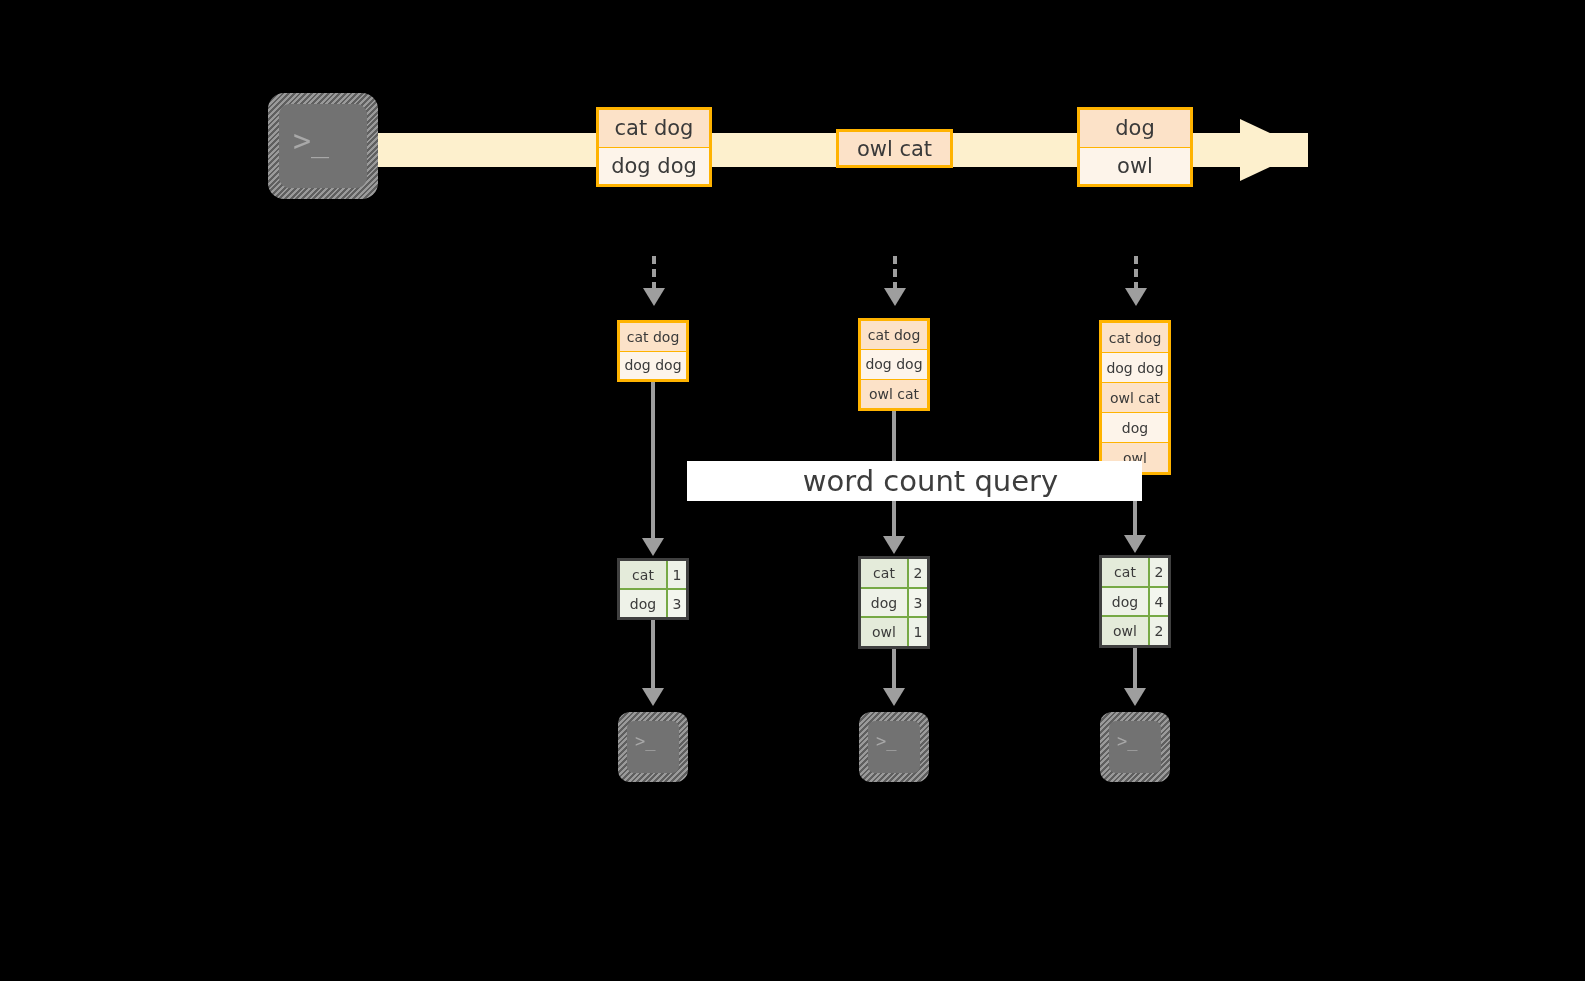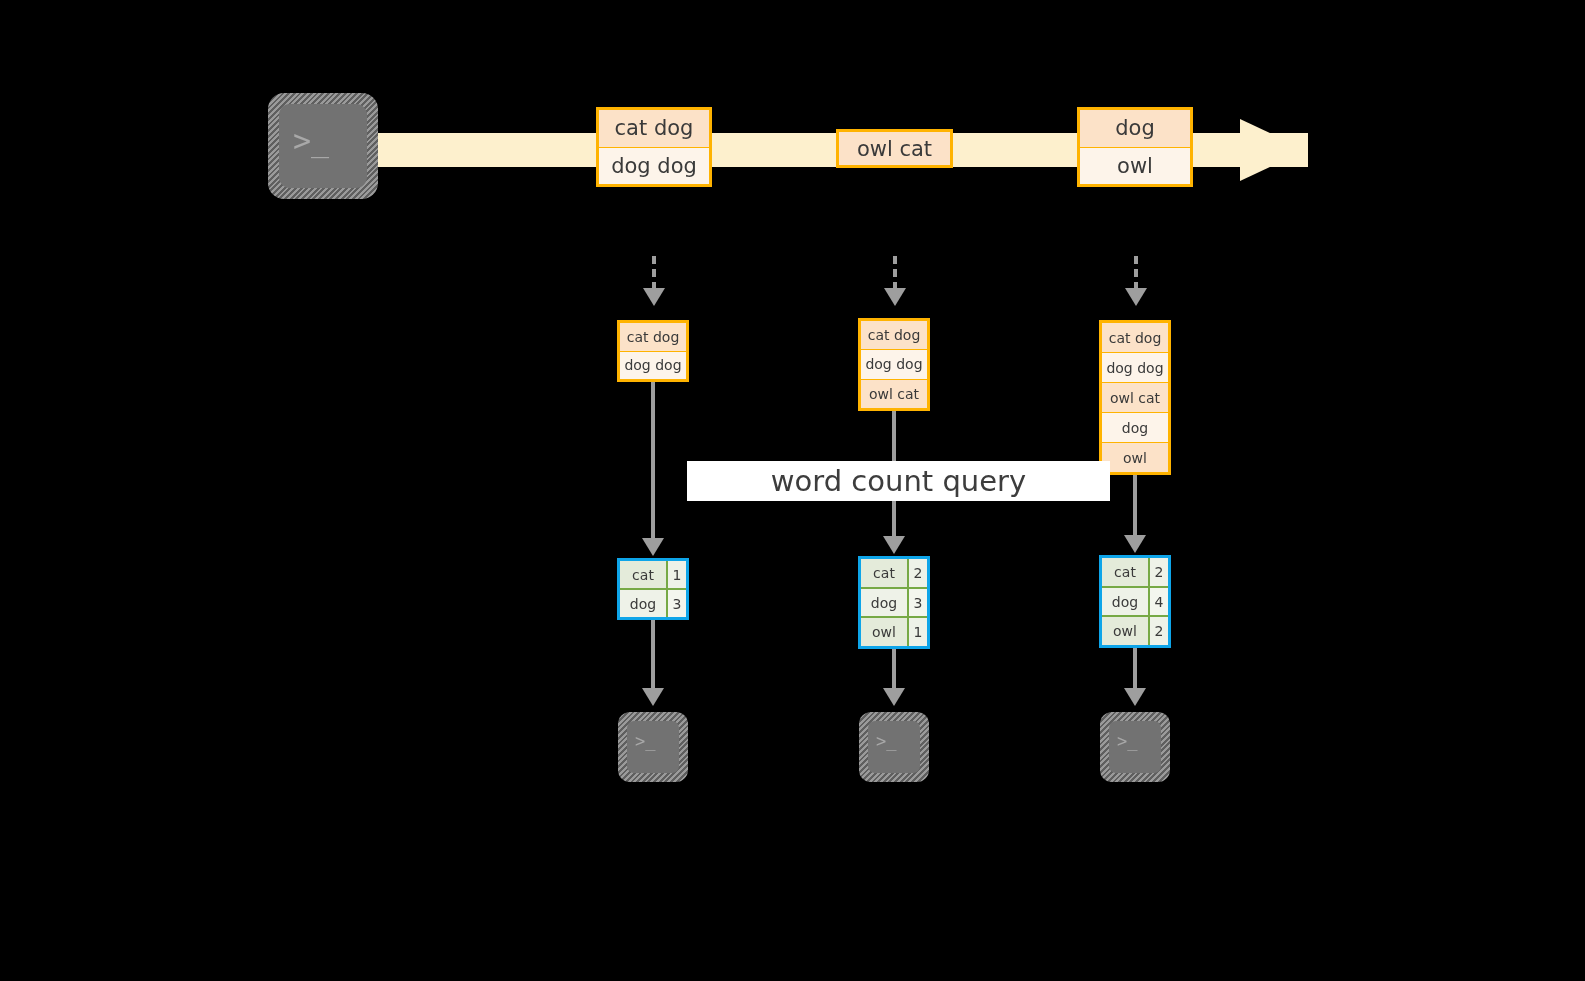--- a/index.html
+++ b/index.html
@@ -74,21 +74,21 @@
     border-top: 1px solid #ffb300;
     white-space: nowrap;
   }
   .obox .row:first-child { border-top: none; }
   .obox .row.shade { background: #fce2c8; }
 
   
   .gtab {
     position: absolute;
     box-sizing: border-box;
-    border: 3px solid #0ea5e9;
+    border: 3px solid #404040;
     background: #e9efe0;
     display: flex;
     flex-direction: column;
   }
   .gtab .grow {
     flex: 1 1 auto;
     display: flex;
     border-top: 2px solid #76a945;
   }
   .gtab .grow:first-child { border-top: none; }
@@ -256,17 +256,17 @@
 
   <div class="vline" style="left:1133px; top:648px; height:44px;"></div>
   <div class="vhead" style="left:1124px; top:688px;"></div>
 
   <div class="term" style="left:1100px; top:712px; width:70px; height:70px;">
     <div class="term-inner">
       <span class="term-glyph" style="left:8px; top:12px; font-size:17px;">&gt;_</span>
     </div>
   </div>
 
-  <div class="banner" style="left:687px; top:461px; width:423px; height:40px; font-size:29px;">
+  <div class="banner" style="left:687px; top:461px; width:423px; height:40px; font-size:29px;padding-left:32px;">
     <span>word count query</span>
   </div>
 
 </div>
 
 </body></html>

